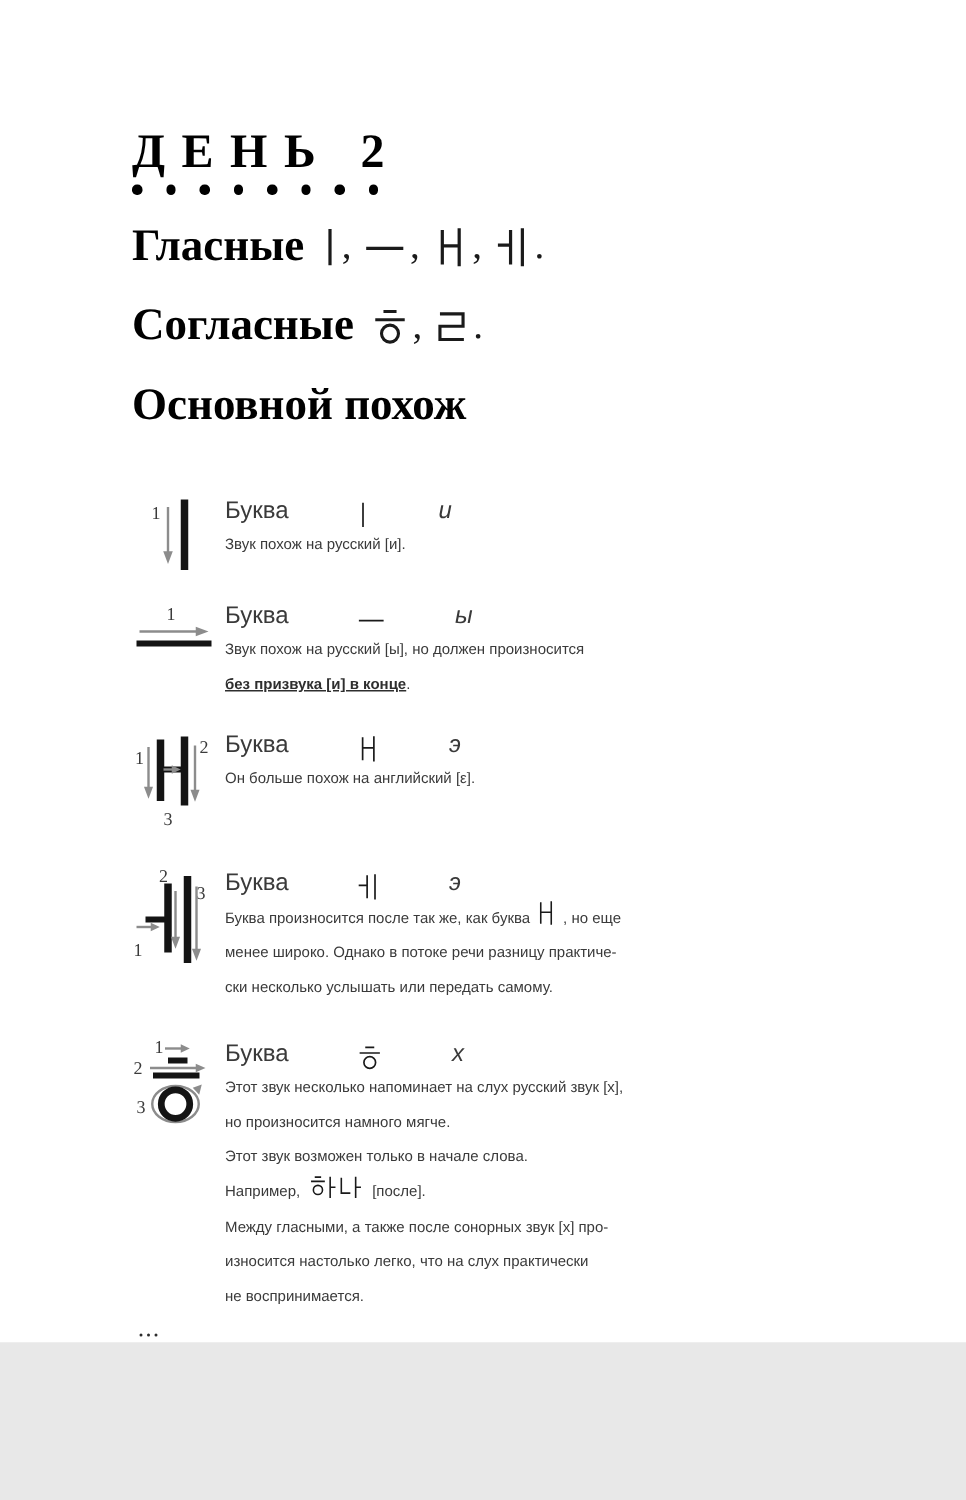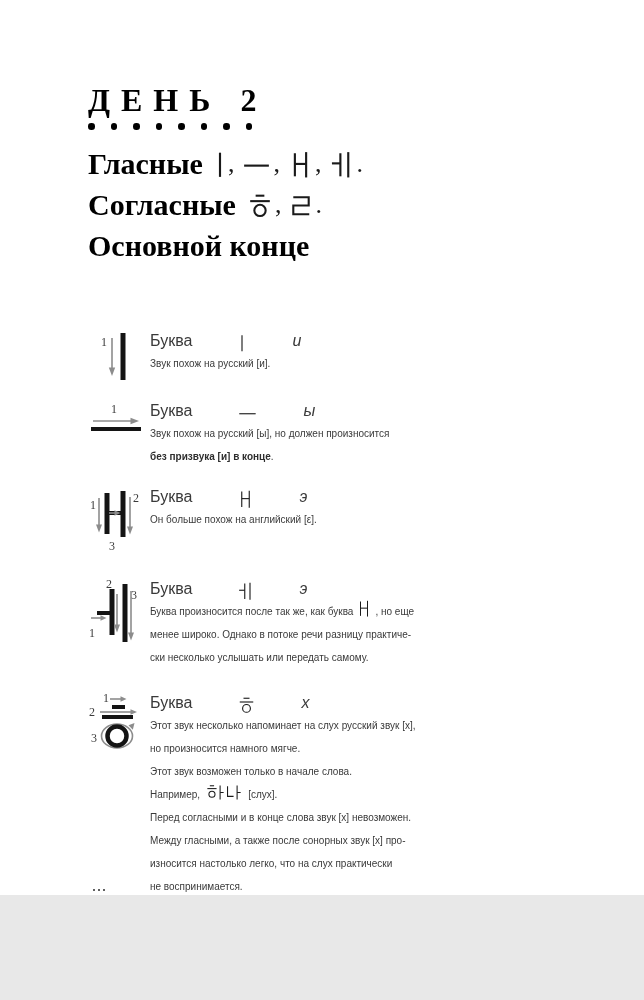--- a/index.html
+++ b/index.html
@@ -10,36 +10,36 @@
     margin:0 auto;
   }
   
   .head { position:absolute; left:88px; top:84px; color:#000; }
   .day  { font-family:"Liberation Serif", serif; font-weight:700; font-size:32px;
           line-height:32px; letter-spacing:11px; color:#000; }
   .dots { margin-top:7px; width:164px; display:flex; justify-content:space-between; }
   .dots .dot { width:6.5px; height:6.5px; border-radius:50%; background:#000; }
   .hline { margin-top:16px; height:37px; display:flex; align-items:center;
            font-family:"Liberation Serif", serif; font-weight:700; font-size:30px; color:#000; }
-  .hline + .hline { margin-top:4px; }
+  .hline + .hline { margin-top:16px; }
   .hlabel { margin-right:12px; }
   .hp { font-family:"Liberation Serif", serif; font-weight:400; font-size:26px;
         color:#1a1a1a; margin:0 9px 0 3px; }
   .hp.last { margin-right:0; }
   
   .jamo line, .jamo path, .jamo circle { stroke:#1a1a1a; fill:none; }
   .jamo-lg line, .jamo-lg path, .jamo-lg circle { stroke-width:1.9; }
   .jamo-sm line, .jamo-sm path, .jamo-sm circle { stroke-width:1.5; }
   .inline-jamo { vertical-align:-2px; margin:0 4px; }
   
   .entry { position:absolute; left:88px; right:56px; display:flex; }
   .diagcol { width:62px; flex:0 0 62px; }
   .textcol { flex:1; padding-top:1px; }
   .line { font-size:10px; line-height:23px; white-space:nowrap; color:#3a3a3a; }
-  .line .bold { font-weight:700; color:#2e2e2e; }
+  .line .bold { font-weight:700; color:#2e2e2e;text-decoration:underline; }
   .etitle { display:flex; align-items:baseline; font-size:16px; line-height:23px; color:#3a3a3a;gap:39px; }
   .etitle .jamo { margin:0 7px; align-self:center; transform:translateY(2px); }
   .etitle em { font-style:italic; }
   .ex-word { vertical-align:-2.5px; margin:0 6px; }
   
   .diag text { font-family:"Liberation Serif", serif; font-size:12px; fill:#3b3b3b; }
   .diag .blk { stroke:#141414; fill:none; }
   .diag .arrow { stroke:#8c8c8c; stroke-width:1.6; fill:none; }
   .diag .ah { fill:#8c8c8c; stroke:none; }
   
@@ -99,21 +99,21 @@
           <circle cx="11" cy="16.5" r="5.2"></circle>
         </svg>
       <span class="hp">,</span>
       <svg class="jamo jamo-lg" width="22" height="27" viewBox="0 0 20 24">
           <path d="M3,4.5 H17 V12 H3 V20 H17.5"></path>
         </svg>
       <span class="hp last">.</span>
     </div>
 
     <div class="hline">
-      <span class="hlabel">Основной конце</span>
+      <span class="hlabel">Основной похож</span>
     </div>
   </div>
 
   <div class="entry" style="top:328px">
     <div class="diagcol">
       <svg class="diag" width="44" height="58" viewBox="0 0 44 58" style="margin-left:6px">
         <text x="7" y="18">1</text>
         <line class="arrow" x1="18" y1="10" x2="18" y2="41"></line>
         <polygon class="ah" points="14.8,39.5 21.2,39.5 18,48"></polygon>
         <line class="blk" stroke-width="5" x1="29" y1="5" x2="29" y2="52"></line>
@@ -253,22 +253,21 @@
       <div class="line">Этот звук возможен только в начале слова.</div>
       <div class="line"><span>Например,</span><svg class="jamo jamo-sm ex-word" width="36" height="17" viewBox="0 0 50 24">
             <line x1="5" y1="2.5" x2="11" y2="2.5"></line>
             <line x1="1.5" y1="6.5" x2="14.5" y2="6.5"></line>
             <circle cx="8" cy="14.5" r="4.3"></circle>
             <line x1="19.5" y1="2" x2="19.5" y2="22"></line>
             <line x1="19.5" y1="12" x2="24.5" y2="12"></line>
             <path d="M30,3 V17.5 H38.5"></path>
             <line x1="43.5" y1="2" x2="43.5" y2="22"></line>
             <line x1="43.5" y1="12" x2="48.5" y2="12"></line>
-          </svg><span>[слух].</span></div>
-      <div class="line">Перед согласными и в конце слова звук [х] невозможен.</div>
+          </svg><span>[после].</span></div>
       <div class="line">Между гласными, а также после сонорных звук [х] про-</div>
       <div class="line">износится настолько легко, что на слух практически</div>
       <div class="line">не воспринимается.</div>
     </div>
   </div>
 
   <div class="footer">
     <div class="mini-dots">
         <span class="md"></span>
         <span class="md"></span>

